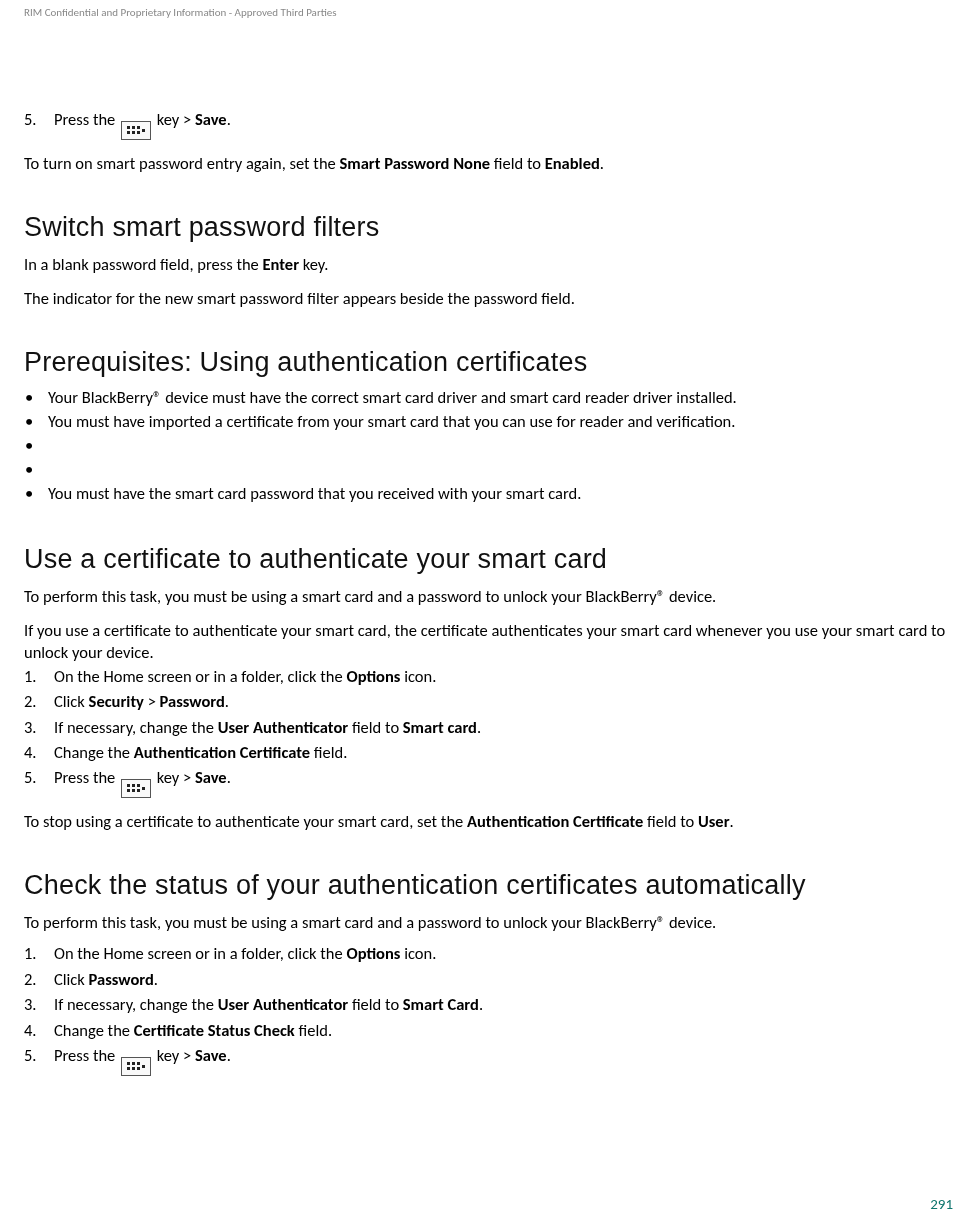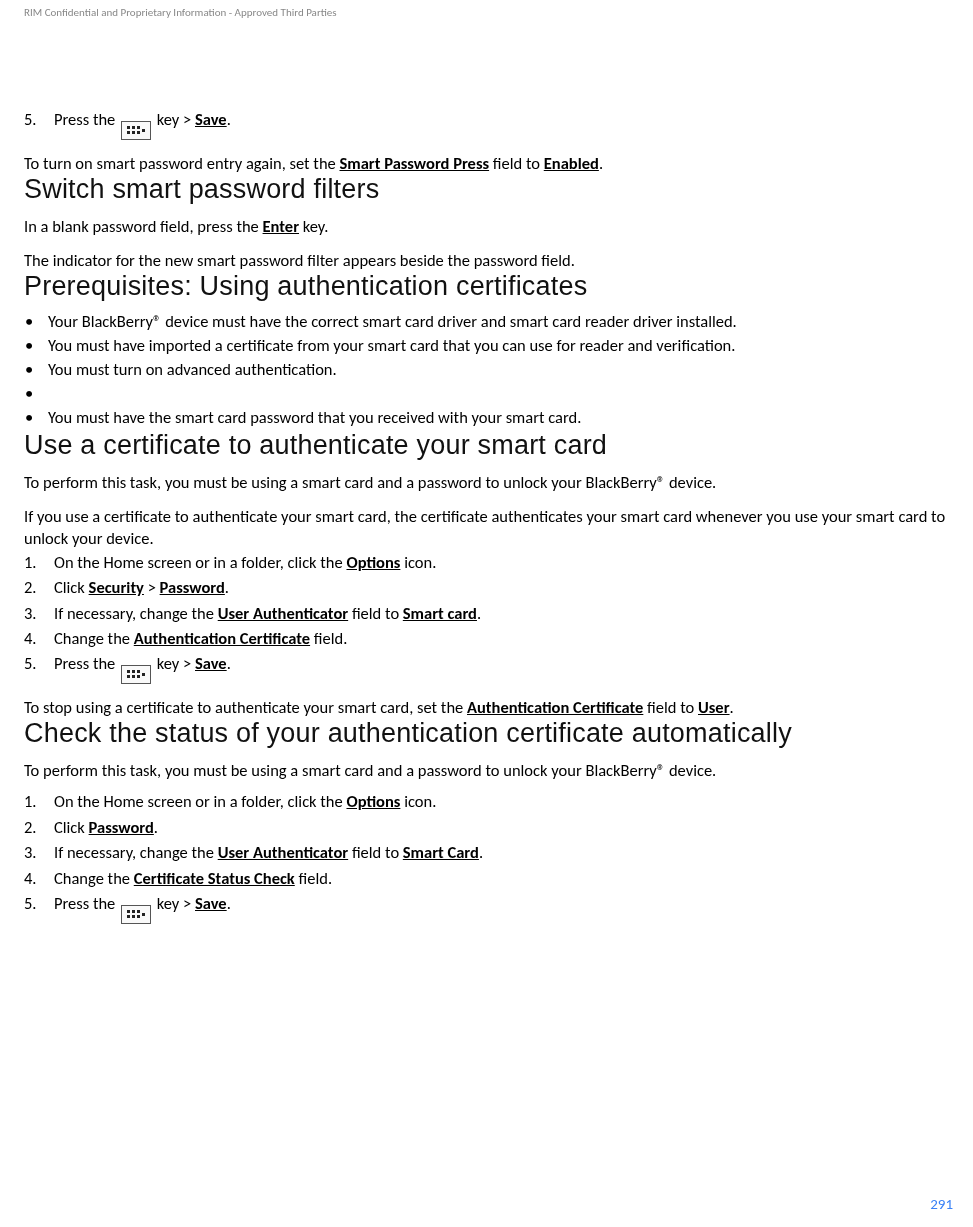--- a/index.html
+++ b/index.html
@@ -36,21 +36,21 @@
       text-align: left;
     }
     .ol-step .txt {
       flex: 1;
     }
     .para {
       font-size: 16.5px;
       line-height: 1.35;
       margin: 12px 0 0 0;
     }
-    .section-gap { }
+    .section-gap { margin-top: 38px; }
     h2.section-title {
       font-family: 'Trebuchet MS', 'Segoe UI', Arial, sans-serif;
       font-weight: 400;
       font-size: 27px;
       margin: 0;
       color: #111;
       letter-spacing: 0.2px;
     }
     .after-h2 { margin-top: 10px; }
     .bullets {
@@ -61,27 +61,27 @@
       display: flex;
       gap: 14px;
       font-size: 16.5px;
       line-height: 1.45;
       list-style: none;
     }
     .bullets li .dot {
       min-width: 10px;
       text-align: center;
     }
-    strong { font-weight: 700; text-decoration: underline; }
+    strong { font-weight: 700; }
     .page-number {
       position: absolute;
       bottom: 14px;
       right: 20px;
       font-size: 15px;
-      color: #3b82f6;
+      color: #0f766e;
     }
     .icon-box {
       display: inline-flex;
       align-items: center;
       justify-content: center;
       width: 30px;
       height: 19px;
       border: 1px solid #555;
       background: #f9f9f9;
       vertical-align: -4px;
@@ -132,21 +132,21 @@
             </span>
             <span class="bb-dots-extra">
               <span></span>
             </span>
           </span>
         </span><span> key &gt; </span><strong>Save</strong><span>.</span>
     </div>
   </div>
 
   <p class="para">
-    <span>To turn on smart password entry again, set the </span><strong>Smart Password Press</strong><span> field to </span><strong>Enabled</strong><span>.</span>
+    <span>To turn on smart password entry again, set the </span><strong>Smart Password None</strong><span> field to </span><strong>Enabled</strong><span>.</span>
   </p>
 
   <div class="section-gap">
     <h2 class="section-title">Switch smart password filters</h2>
     <p class="para after-h2">
       <span>In a blank password field, press the </span><strong>Enter</strong><span> key.</span>
     </p>
     <p class="para">The indicator for the new smart password filter appears beside the password field.</p>
   </div>
 
@@ -156,21 +156,20 @@
       <li>
           <span class="dot">•</span>
           <span>Your BlackBerry® device must have the correct smart card driver and smart card reader driver installed.</span>
         </li>
       <li>
           <span class="dot">•</span>
           <span>You must have imported a certificate from your smart card that you can use for reader and verification.</span>
         </li>
       <li>
           <span class="dot">•</span>
-          <span>You must turn on advanced authentication.</span>
         </li>
       <li>
           <span class="dot">•</span>
         </li>
       <li>
           <span class="dot">•</span>
           <span>You must have the smart card password that you received with your smart card.</span>
         </li>
     </ul>
   </div>
@@ -214,21 +213,21 @@
             </span>
           </span><span> key &gt; </span><strong>Save</strong><span>.</span></div>
     </div>
 
     <p class="para">
       <span>To stop using a certificate to authenticate your smart card, set the </span><strong>Authentication Certificate</strong><span> field to </span><strong>User</strong><span>.</span>
     </p>
   </div>
 
   <div class="section-gap">
-    <h2 class="section-title">Check the status of your authentication certificate automatically</h2>
+    <h2 class="section-title">Check the status of your authentication certificates automatically</h2>
     <p class="para after-h2">To perform this task, you must be using a smart card and a password to unlock your BlackBerry® device.</p>
 
     <div class="ol-step" style="margin-top:10px">
       <div class="num">1.</div>
       <div class="txt"><span>On the Home screen or in a folder, click the </span><strong>Options</strong><span> icon.</span></div>
     </div>
     <div class="ol-step">
       <div class="num">2.</div>
       <div class="txt"><span>Click </span><strong>Password</strong><span>.</span></div>
     </div>

